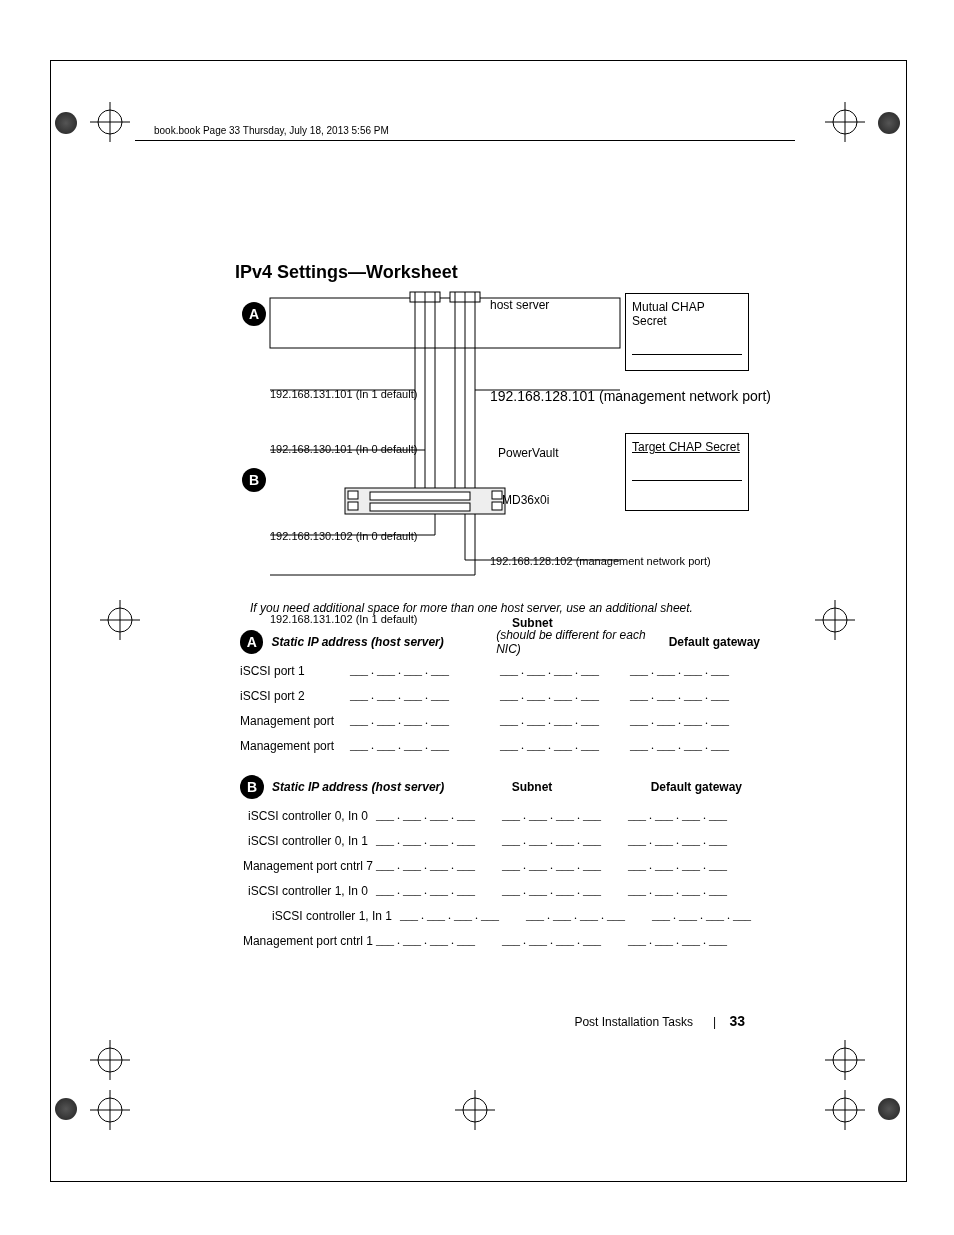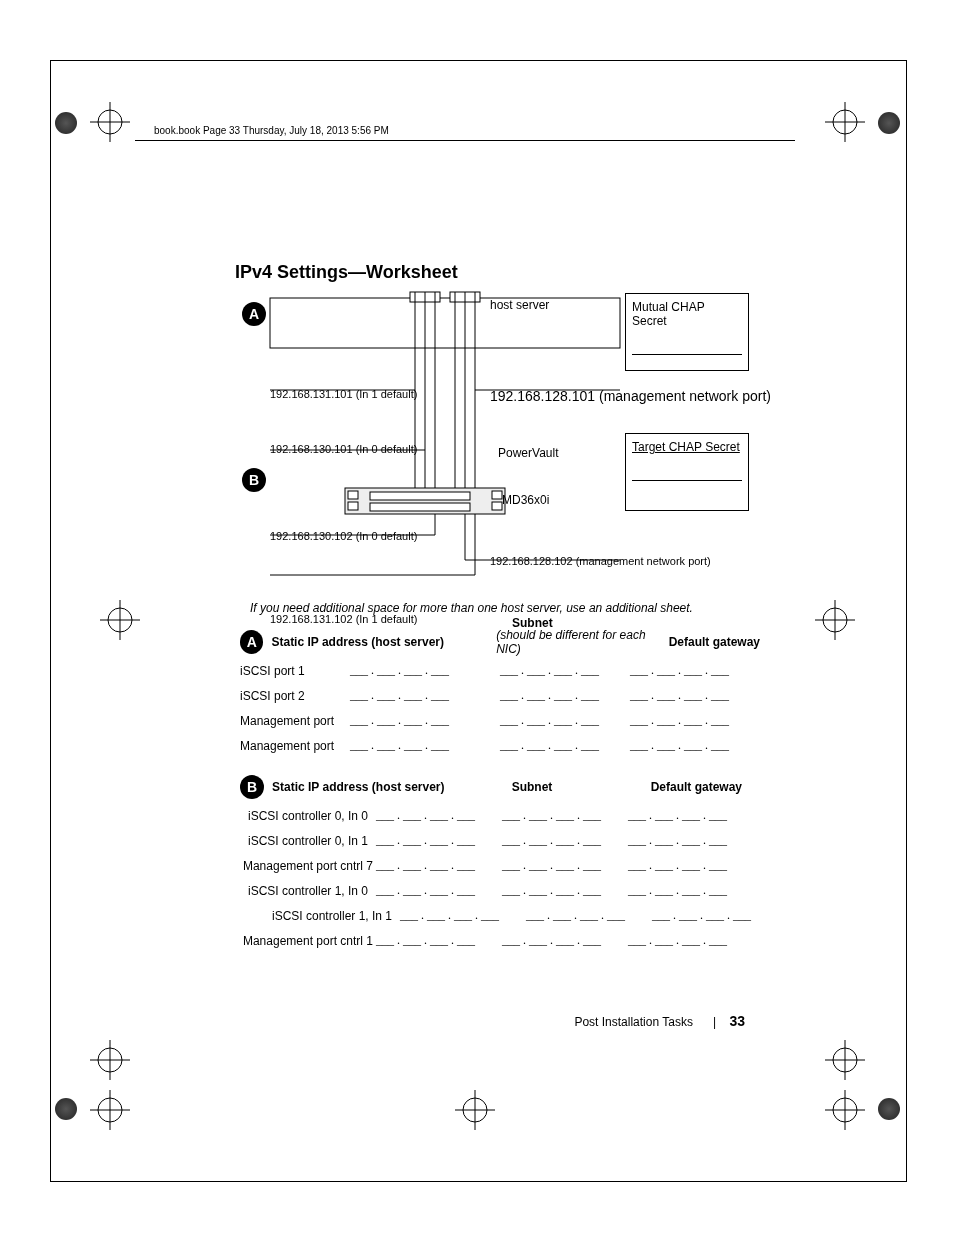--- a/index.html
+++ b/index.html
@@ -108,21 +108,21 @@
     letter-spacing: 0px;
     white-space: pre;
   }
   .wsh {
     display: flex;
     align-items: center;
     margin-bottom: 4px;
     height: 24px;
   }
   .wsh .pad-badge { margin-right: 8px; }
-  .wsh .h1 { font-weight: bold; width: 230px; }
+  .wsh .h1 { font-weight: bold; width: 230px; font-style: italic; }
   .wsh .h2 { font-weight: bold; width: 148px; text-align: center; }
   .wsh .h3 { font-weight: bold; width: 140px; text-align: right; }
   .subnote { font-style: italic; font-size: 12px; }
   .footer {
     position: absolute;
     left: 235px;
     bottom: 206px;
     width: 510px;
     text-align: right;
     font-size: 12px;

